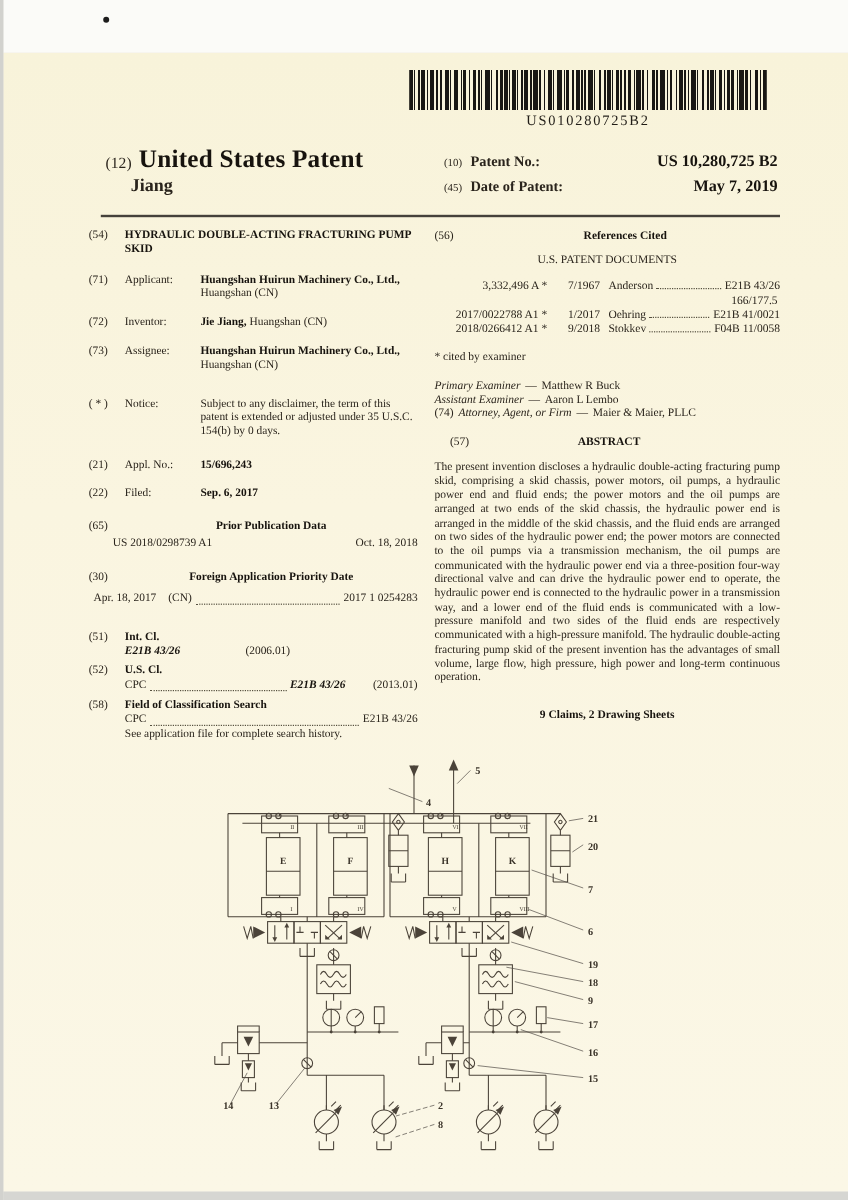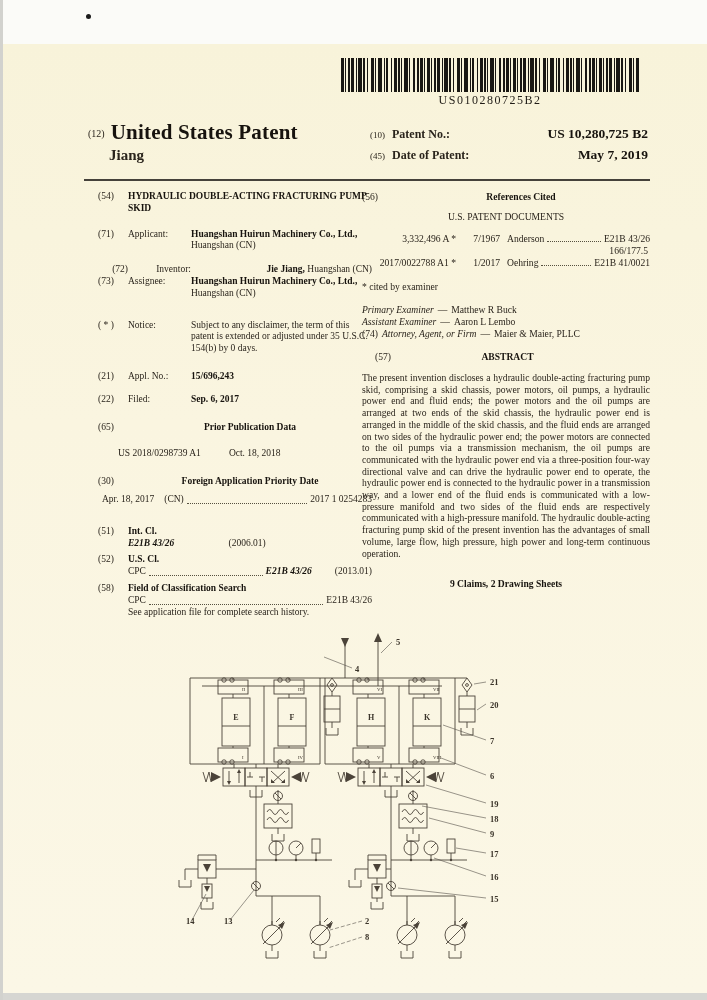--- a/index.html
+++ b/index.html
@@ -11,45 +11,45 @@
   .page{position:absolute;left:3px;top:44px;width:704px;height:949px;
         background:linear-gradient(180deg,#f8f3da 0%,#faf5e0 40%,#fbf7e6 100%);}
   .strip-bottom{position:absolute;left:3px;top:993px;width:704px;height:7px;background:#d6d6d2;}
 
   .barcode{position:absolute;left:341px;top:58px;width:298px;height:34px;}
   .barcode-text{position:absolute;left:341px;top:93px;width:298px;text-align:center;
                 font-size:12px;letter-spacing:1.5px;color:#201c16;}
 
   .hdr-left{position:absolute;left:88px;top:120px;}
   .hdr-tagrow{display:flex;align-items:flex-start;}
-  .h-tag{font-size:10px;margin-top:8px;margin-right:6px;}
+  .h-tag{font-size:13px;margin-top:8px;margin-right:6px;}
   .h-title{font-size:21px;font-weight:bold;letter-spacing:.2px;color:#17130e;}
   .h-name{font-size:15px;font-weight:bold;margin-left:21px;margin-top:2px;}
   .hdr-right{position:absolute;left:370px;top:126px;width:278px;font-size:12px;}
   .hdr-rrow{display:flex;justify-content:space-between;margin-bottom:5px;align-items:baseline;}
   .hr-tag{font-size:9px;margin-right:4px;}
   .hr-label{font-weight:bold;}
   .hr-val{font-weight:bold;font-size:13.5px;color:#17130e;}
   .rule{position:absolute;left:84px;top:179px;width:566px;height:2px;background:#45413a;}
 
-  .col-left{position:absolute;left:98px;top:191px;width:274px;font-size:9.5px;line-height:11.8px;}
+  .col-left{position:absolute;left:74px;top:191px;width:274px;font-size:9.5px;line-height:11.8px;}
   .col-right{position:absolute;left:362px;top:191px;width:288px;font-size:9.6px;line-height:11.7px;}
   .frow{display:flex;}
   .ftag{width:30px;flex:none;}
   .flabel{width:63px;flex:none;}
   .fval{flex:1;}
   b,.b{font-weight:bold;color:#17130e;}
   .bi{font-weight:bold;font-style:italic;color:#17130e;}
   .center-b{text-align:center;font-weight:bold;color:#17130e;}
   .dots{flex:1;border-bottom:1px dotted #55503f;margin:0 3px 2px 3px;min-width:10px;}
-  .m54{margin-bottom:14px;} .m71{margin-bottom:12px;} .m72{margin-bottom:0;text-align:right;}
+  .m54{margin-bottom:14px;} .m71{margin-bottom:12px;} .m72{margin-bottom:12px;}
   .m73{margin-bottom:20px;} .mno{margin-bottom:16px;} .m21{margin-bottom:11px;}
   .m22{margin-bottom:16px;} .m65{margin-bottom:16px;} .m30{margin-bottom:20px;}
   .m51{margin-bottom:5px;}  .m52{margin-bottom:5px;}
-  .pubrow{display:flex;padding-left:20px;gap:28px;margin-top:15px;}
+  .pubrow{display:flex;padding-left:20px;gap:28px;margin-top:3px;justify-content:space-between;}
   .forrow{display:flex;margin-top:6px;padding-left:4px;}
   .refrow{display:flex;align-items:baseline;}
   .rnum{width:94px;flex:none;text-align:right;}
   .rdate{width:44px;flex:none;text-align:right;}
   .rname{margin-left:7px;}
   .rcls2{text-align:right;padding-right:2px;}
   .cited{margin:12px 0 12px 0;}
   .exline{display:flex;}
   .exline i{font-style:italic;}
   .dash{margin:0 4px;}
@@ -207,20 +207,27 @@
     <span class="dots"></span>
     <span>E21B 43/26</span>
   </div>
   <div class="rcls2">166/177.5</div>
   <div class="refrow">
     <span class="rnum">2017/0022788 A1 *</span>
     <span class="rdate">1/2017</span>
     <span class="rname">Oehring</span>
     <span class="dots"></span>
     <span>E21B 41/0021</span>
+  </div>
+  <div class="refrow">
+    <span class="rnum">2018/0266412 A1 *</span>
+    <span class="rdate">9/2018</span>
+    <span class="rname">Stokkev</span>
+    <span class="dots"></span>
+    <span>F04B 11/0058</span>
   </div>
   <div class="cited">* cited by examiner</div>
 
   <div class="exline">
     <i>Primary Examiner</i>
     <span class="dash">—</span>
     <span>Matthew R Buck</span>
   </div>
   <div class="exline">
     <i>Assistant Examiner</i>

